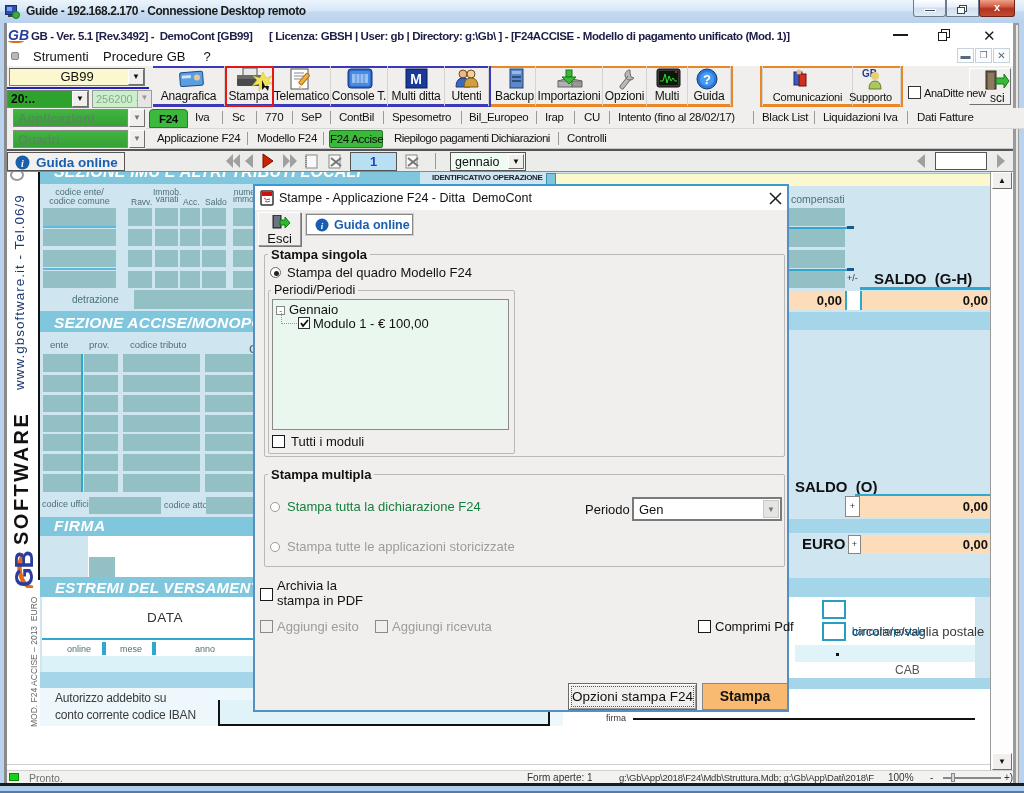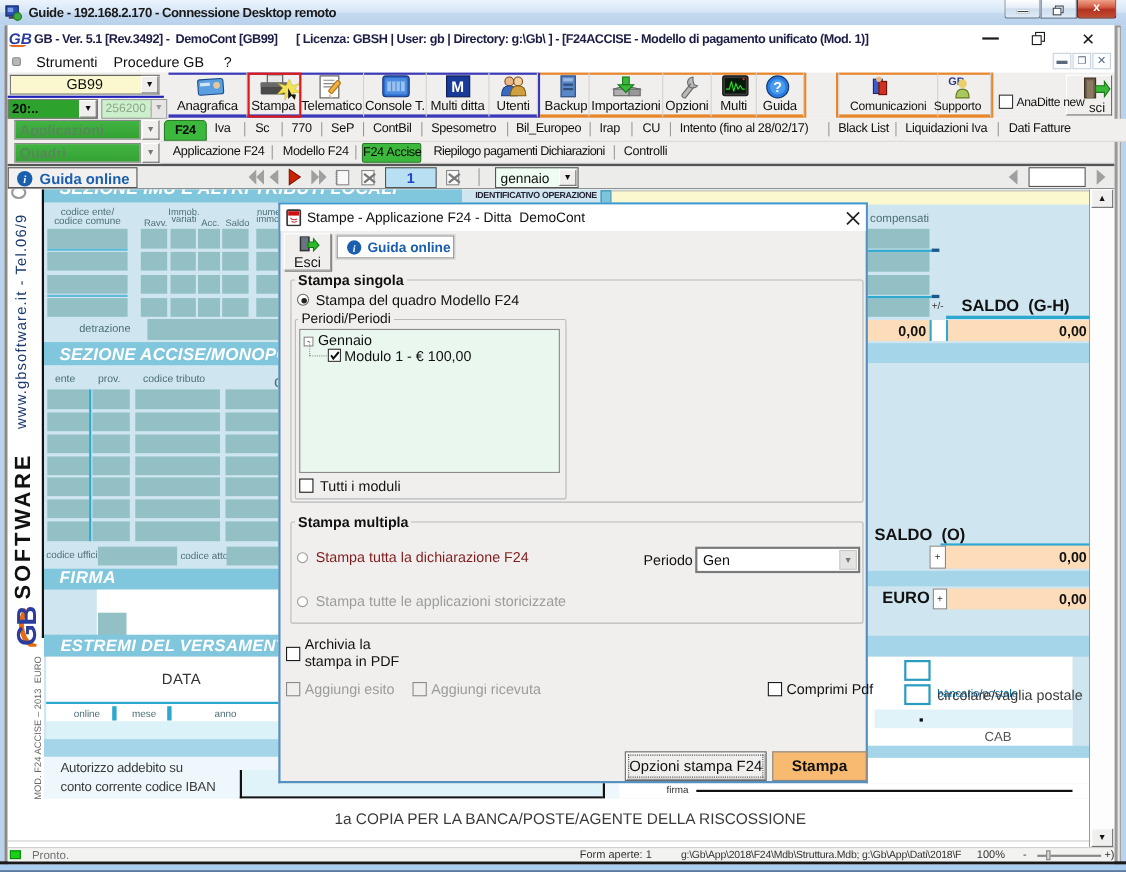--- a/index.html
+++ b/index.html
@@ -443,21 +443,20 @@
  <div class="a" style="left:35px;top:484px;width:525px;height:16px;background:#dbf2f8"></div>
  <div class="a bblue" style="left:33px;top:500px;width:527px;height:16px"></div>
 
  <div class="a" style="left:33px;top:516px;width:527px;height:38px;background:#eef8fc"></div>
  <div class="a" style="left:48px;top:519px;font-size:12px;color:#3a3a3a;letter-spacing:-.2px">Autorizzo addebito su</div>
  <div class="a" style="left:48px;top:536px;font-size:12px;color:#3a3a3a;letter-spacing:-.2px">conto corrente codice IBAN</div>
  <div class="a" style="left:211px;top:528px;width:330px;height:26px;background:#dff3f9;border-left:2px solid #111;border-bottom:2px solid #111"></div>
  <div class="a" style="left:541px;top:528px;width:2px;height:26px;background:#111"></div>
 
  <div class="a" style="left:33px;top:554px;width:950px;height:44px;background:#fff"></div>
- <div class="a" style="left:297px;top:564px;font-size:14px;color:#3a3a3a">1a COPIA PER LA BANCA/POSTE/AGENTE DELLA RISCOSSIONE</div>
  <div class="a" style="left:0px;top:592px;width:983px;height:1px;background:#d0d0ce"></div>
 
  <div class="a" style="left:556px;top:540px;width:427px;height:14px;background:#fff"></div>
  <div class="a" style="left:599px;top:541px;font-size:9px;color:#333">firma</div>
  <div class="a" style="left:626px;top:546px;width:342px;height:2px;background:#111"></div>
 
  <div class="a flbl" style="left:784px;top:21px;font-size:10.5px">compensati</div>
  <div class="a teal" style="left:782px;top:36px;width:56px;height:18px"></div>
  <div class="a teal" style="left:782px;top:57px;width:56px;height:17.5px"></div>
  <div class="a teal" style="left:782px;top:78px;width:56px;height:17.5px"></div>
@@ -550,21 +549,21 @@
         </svg>
     <div class="a" style="left:40px;top:16px;font-size:13px;color:#111">Modulo 1 - € 100,00</div>
   </div>
   <div class="a cb" style="left:17px;top:249px"></div>
   <div class="a" style="left:36px;top:248px;font-size:13px;color:#111">Tutti i moduli</div>
 
   <fieldset class="a" style="left:9px;top:281px;width:521px;height:100px;border:1px solid #b9b9b9;border-radius:2px">
     <legend style="margin-left:3px;padding:0 3px;font-size:13px;font-weight:bold;color:#111">Stampa multipla</legend>
   </fieldset>
   <div class="a" style="left:15px;top:316px;width:10px;height:10px;border:1px solid #9a9a9a;border-radius:50%;background:#fff"></div>
-  <div class="a" style="left:32px;top:313px;font-size:13px;color:#7f1d1d">Stampa tutta la dichiarazione F24</div>
+  <div class="a" style="left:32px;top:313px;font-size:13px;color:#15803d">Stampa tutta la dichiarazione F24</div>
   <div class="a" style="left:330px;top:316px;font-size:13px;color:#111">Periodo</div>
   <div class="a" style="left:377px;top:311px;width:150px;height:24px;background:#fff;border:2px solid #7a7a7a">
     <div class="a" style="left:5px;top:3px;font-size:13px;color:#111">Gen</div>
     <div class="a" style="right:1px;top:1px;width:16px;height:18px;background:#e4e4e2;border:1px solid #c8c8c8;text-align:center;font-size:8px;line-height:17px;color:#777">▼</div>
   </div>
   <div class="a" style="left:15px;top:356px;width:10px;height:10px;border:1px solid #9a9a9a;border-radius:50%;background:#fff"></div>
   <div class="a" style="left:32px;top:353px;font-size:13px;color:#9c9c9c;white-space:nowrap">Stampa tutte le applicazioni storicizzate</div>
 
   <div class="a cb" style="left:5px;top:402px"></div>
   <div class="a" style="left:22px;top:392px;font-size:13px;color:#111;line-height:15px">Archivia la<br>stampa in PDF</div>

